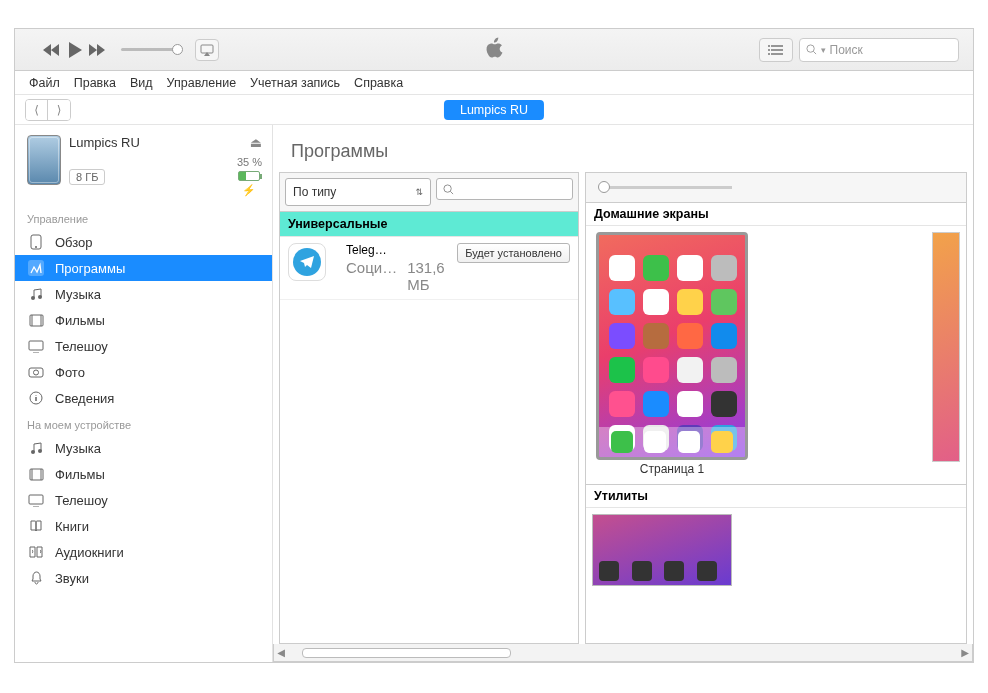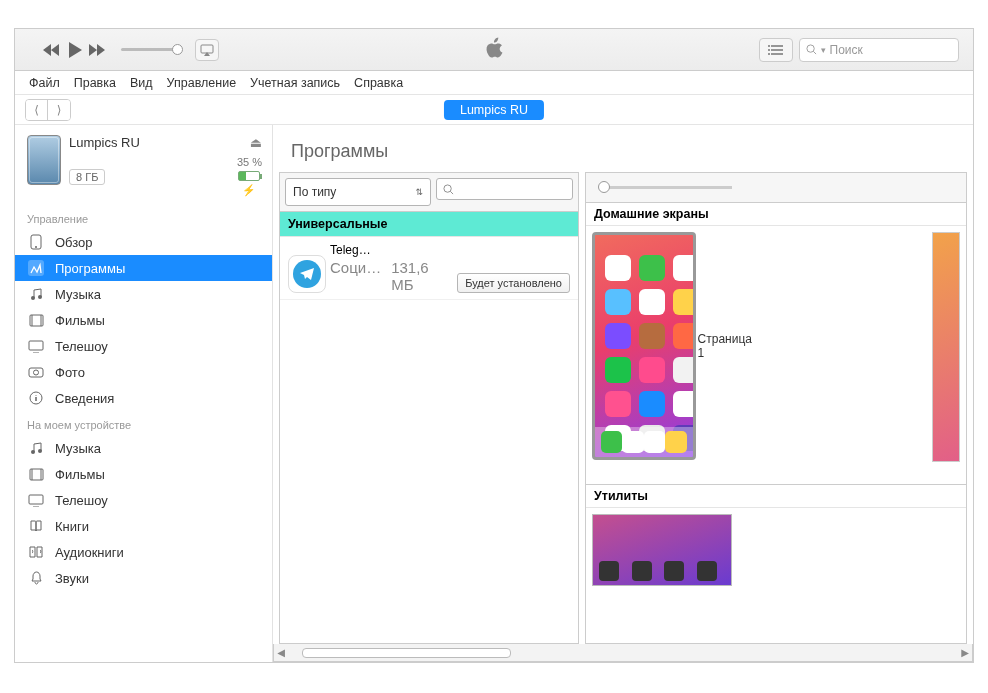--- a/index.html
+++ b/index.html
@@ -49,37 +49,37 @@
 
 .main { flex:1; display:flex; flex-direction:column; min-width:0; }
 .main-title { font-size:18px; color:#666; padding: 16px 0 10px 18px; }
 .main-body { flex:1; display:flex; gap:6px; padding: 0 6px; min-height:0; }
 
 .apps-col { width:300px; border:1px solid #ccc; display:flex; flex-direction:column; }
 .apps-toolbar { background:#f6f6f6; border-bottom:1px solid #ccc; padding:5px; display:flex; gap:5px; }
 .sort-select { flex:0 0 146px; height:28px; border:1px solid #b5b5b5; border-radius:3px; background:#fff; font-size:12px; display:flex; align-items:center; justify-content:space-between; padding:0 7px; color:#333; }
 .mini-search { flex:1; height:22px; border:1px solid #b5b5b5; border-radius:3px; background:#fff; display:flex; align-items:center; padding:0 6px; color:#888; }
 .apps-section-hdr { font-weight:600; font-size:12.5px; padding:5px 8px; border-bottom:1px solid #e5e5e5; background:#5eead4; }
-.app-row { display:flex; align-items:flex-end; gap:4px; padding:6px 8px; border-bottom:1px solid #f0f0f0; font-size:12px; }
+.app-row { display:flex; align-items:flex-start; gap:20px; padding:6px 8px; border-bottom:1px solid #f0f0f0; font-size:12px; }
 .app-ic { width:38px; height:38px; border-radius:8px; background:#fff; border:1px solid #ddd; display:flex; align-items:center; justify-content:center; }
 .tg-circle { width:28px; height:28px; border-radius:50%; background:#2fa3e0; display:flex; align-items:center; justify-content:center; }
 .app-meta { flex:1; min-width:0; }
 .app-name { white-space:nowrap; overflow:hidden; text-overflow:ellipsis; }
 .app-sub { display:flex; gap:10px; color:#888; font-size:15px; margin-top:2px;}
 .app-btn { font-size:11px; border:1px solid #b5b5b5; border-radius:3px; background:linear-gradient(#fff,#f0f0f0); padding:3px 7px; color:#333; }
 .apps-blank { flex:1; }
 
 .right-col { flex:1; display:flex; flex-direction:column; min-width:0; }
 .right-slider { height:30px; border:1px solid #ccc; border-bottom:none; background:#f6f6f6; display:flex; align-items:center; padding-left:16px; }
 .slider-track { width:130px; height:3px; background:#ccc; position:relative; }
 .slider-thumb { width:12px; height:12px; background:#fff; border:1px solid #999; border-radius:50%; position:absolute; left:-4px; top:-5px; }
 .home-section { border:1px solid #ccc; flex:0 0 283px; display:flex; flex-direction:column; overflow:hidden; }
 .sec-hdr { font-weight:600; font-size:12.5px; padding:4px 8px; border-bottom:1px solid #e5e5e5; }
 .home-screens { flex:1; display:flex; flex-wrap:wrap; padding:6px; gap:10px; align-items:flex-start; }
-.screen-thumb { width:160px; display:flex; flex-direction:row; align-items:center; gap:2px; }
+.screen-thumb { width:160px; display:flex; flex-direction:column; align-items:center; gap:2px; }
 .screen-img { width:152px; height:228px; border:3px solid #999; border-radius:4px; background:linear-gradient(160deg,#f16b5e 0%, #ea3e6b 45%, #8a3dea 100%); position:relative; overflow:hidden; }
 .app-grid { position:absolute; inset:20px 10px 34px 10px; display:grid; grid-template-columns:repeat(4,1fr); grid-auto-rows:26px; gap:8px; }
 .app-grid div { width:26px; height:26px; border-radius:6px; }
 .dock { position:absolute; left:0; right:0; bottom:0; height:30px; background:rgba(255,255,255,.35); display:flex; justify-content:space-around; align-items:center; padding:0 6px;}
 .dock div { width:22px; height:22px; border-radius:5px; }
 .screen-label { font-size:12px; color:#333; }
 .screen-partial { width:28px; height:230px; border:1px solid #ccc; background:linear-gradient(160deg,#f2a24a,#e25f88); margin-left:auto; }
 
 .util-section { border:1px solid #ccc; border-top:none; flex:1; min-height:0; overflow:hidden; }
 .util-body { padding:6px; }

